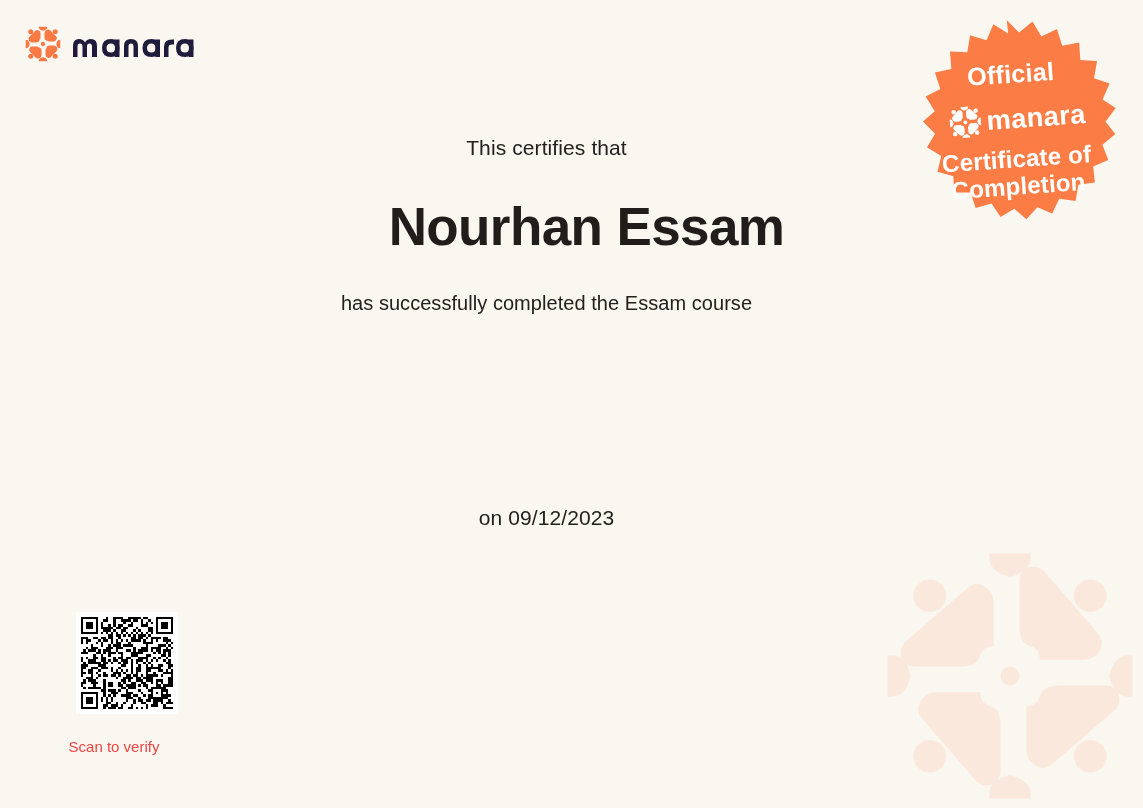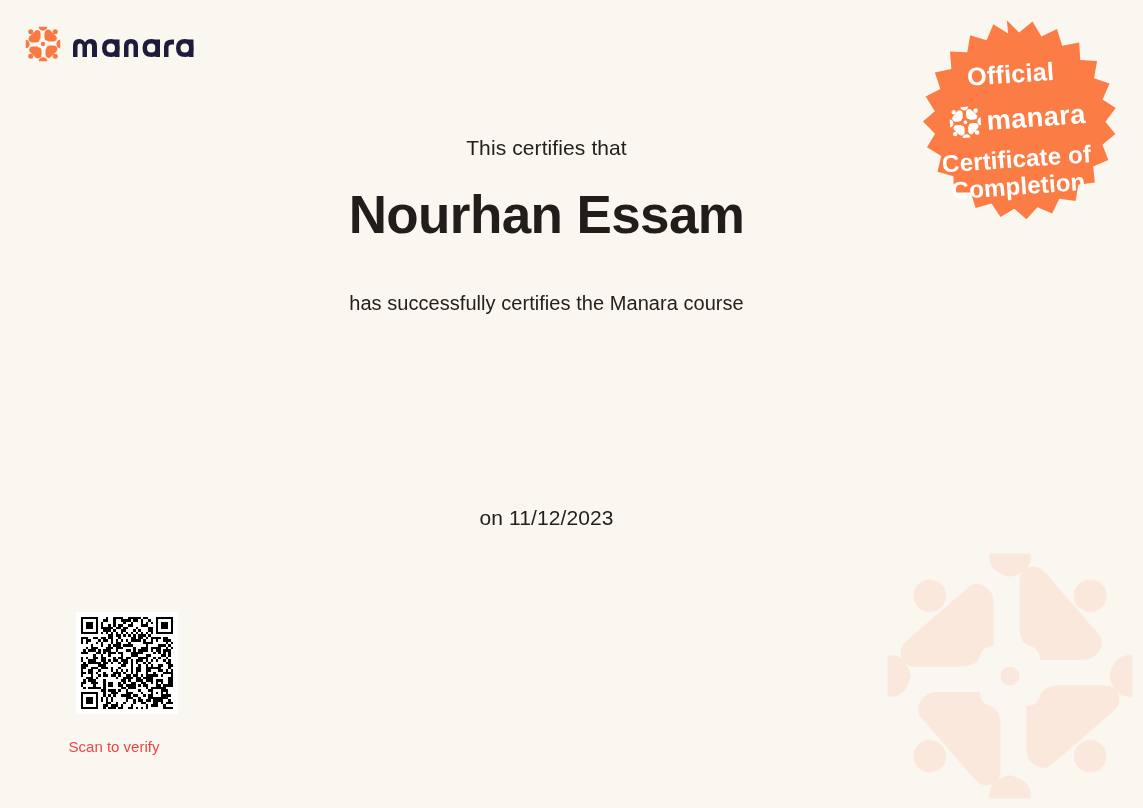--- a/index.html
+++ b/index.html
@@ -79,25 +79,26 @@
   }
 
   #intro-line {
     top: 136px;
     font-size: 21px;
     font-weight: 400;
     letter-spacing: 0.1px;
   }
 
   #recipient-name {
-    top: 184px;
+    top: 196px;
     font-size: 53px;
     font-weight: 700;
     letter-spacing: -0.6px;
     color: #201d1b;
+    margin-left: 40px;
   }
 
   #completion-line {
     top: 292px;
     font-size: 20px;
     font-weight: 400;
     letter-spacing: 0.05px;
   }
 
   #course-title {
@@ -295,24 +296,24 @@
         <text x="110" y="179" text-anchor="middle" fill="#ffffff" font-family="Liberation Sans, DejaVu Sans, sans-serif" font-size="24" font-weight="700" letter-spacing="0.1">Completion</text>
       </g>
     </svg>
   </div>
 
   <div id="main">
     <div class="line" id="intro-line">This certifies that</div>
 
     <div class="line" id="recipient-name">Nourhan Essam</div>
 
-    <div class="line" id="completion-line">has successfully certifies the Manara course</div>
-
-
-    <div class="line" id="date-line">on 11/12/2023</div>
+    <div class="line" id="completion-line">has successfully completed the Essam course</div>
+
+
+    <div class="line" id="date-line">on 09/12/2023</div>
   </div>
 
   <div id="verify-block">
     <svg id="qr-code" viewBox="0 0 41 41" shape-rendering="crispEdges">
       <rect width="41" height="41" fill="#ffffff"></rect>
       <g fill="#000000" id="qr-modules">
           <path d="M2 2h1v1h-1zM3 2h1v1h-1zM4 2h1v1h-1zM5 2h1v1h-1zM6 2h1v1h-1zM7 2h1v1h-1zM8 2h1v1h-1zM12 2h1v1h-1zM15 2h1v1h-1zM16 2h1v1h-1zM17 2h1v1h-1zM18 2h1v1h-1zM21 2h1v1h-1zM22 2h1v1h-1zM23 2h1v1h-1zM24 2h1v1h-1zM25 2h1v1h-1zM27 2h1v1h-1zM28 2h1v1h-1zM32 2h1v1h-1zM33 2h1v1h-1zM34 2h1v1h-1zM35 2h1v1h-1zM36 2h1v1h-1zM37 2h1v1h-1zM38 2h1v1h-1zM2 3h1v1h-1zM8 3h1v1h-1zM11 3h1v1h-1zM12 3h1v1h-1zM15 3h1v1h-1zM18 3h1v1h-1zM19 3h1v1h-1zM20 3h1v1h-1zM21 3h1v1h-1zM23 3h1v1h-1zM24 3h1v1h-1zM26 3h1v1h-1zM29 3h1v1h-1zM32 3h1v1h-1zM38 3h1v1h-1zM2 4h1v1h-1zM4 4h1v1h-1zM5 4h1v1h-1zM6 4h1v1h-1zM8 4h1v1h-1zM10 4h1v1h-1zM15 4h1v1h-1zM19 4h1v1h-1zM22 4h1v1h-1zM26 4h1v1h-1zM28 4h1v1h-1zM30 4h1v1h-1zM32 4h1v1h-1zM34 4h1v1h-1zM35 4h1v1h-1zM36 4h1v1h-1zM38 4h1v1h-1zM2 5h1v1h-1zM4 5h1v1h-1zM5 5h1v1h-1zM6 5h1v1h-1zM8 5h1v1h-1zM10 5h1v1h-1zM13 5h1v1h-1zM15 5h1v1h-1zM17 5h1v1h-1zM18 5h1v1h-1zM21 5h1v1h-1zM22 5h1v1h-1zM26 5h1v1h-1zM27 5h1v1h-1zM28 5h1v1h-1zM32 5h1v1h-1zM34 5h1v1h-1zM35 5h1v1h-1zM36 5h1v1h-1zM38 5h1v1h-1zM2 6h1v1h-1zM4 6h1v1h-1zM5 6h1v1h-1zM6 6h1v1h-1zM8 6h1v1h-1zM10 6h1v1h-1zM11 6h1v1h-1zM12 6h1v1h-1zM13 6h1v1h-1zM14 6h1v1h-1zM16 6h1v1h-1zM17 6h1v1h-1zM19 6h1v1h-1zM20 6h1v1h-1zM24 6h1v1h-1zM29 6h1v1h-1zM30 6h1v1h-1zM32 6h1v1h-1zM34 6h1v1h-1zM35 6h1v1h-1zM36 6h1v1h-1zM38 6h1v1h-1zM2 7h1v1h-1zM8 7h1v1h-1zM11 7h1v1h-1zM12 7h1v1h-1zM13 7h1v1h-1zM15 7h1v1h-1zM18 7h1v1h-1zM19 7h1v1h-1zM23 7h1v1h-1zM25 7h1v1h-1zM29 7h1v1h-1zM30 7h1v1h-1zM32 7h1v1h-1zM38 7h1v1h-1zM2 8h1v1h-1zM3 8h1v1h-1zM4 8h1v1h-1zM5 8h1v1h-1zM6 8h1v1h-1zM7 8h1v1h-1zM8 8h1v1h-1zM10 8h1v1h-1zM12 8h1v1h-1zM14 8h1v1h-1zM16 8h1v1h-1zM18 8h1v1h-1zM20 8h1v1h-1zM22 8h1v1h-1zM24 8h1v1h-1zM26 8h1v1h-1zM28 8h1v1h-1zM30 8h1v1h-1zM32 8h1v1h-1zM33 8h1v1h-1zM34 8h1v1h-1zM35 8h1v1h-1zM36 8h1v1h-1zM37 8h1v1h-1zM38 8h1v1h-1zM13 9h1v1h-1zM14 9h1v1h-1zM16 9h1v1h-1zM17 9h1v1h-1zM19 9h1v1h-1zM21 9h1v1h-1zM23 9h1v1h-1zM25 9h1v1h-1zM26 9h1v1h-1zM27 9h1v1h-1zM29 9h1v1h-1zM2 10h1v1h-1zM3 10h1v1h-1zM4 10h1v1h-1zM7 10h1v1h-1zM8 10h1v1h-1zM10 10h1v1h-1zM11 10h1v1h-1zM13 10h1v1h-1zM14 10h1v1h-1zM17 10h1v1h-1zM22 10h1v1h-1zM23 10h1v1h-1zM25 10h1v1h-1zM26 10h1v1h-1zM28 10h1v1h-1zM30 10h1v1h-1zM31 10h1v1h-1zM32 10h1v1h-1zM33 10h1v1h-1zM35 10h1v1h-1zM36 10h1v1h-1zM2 11h1v1h-1zM4 11h1v1h-1zM5 11h1v1h-1zM9 11h1v1h-1zM11 11h1v1h-1zM12 11h1v1h-1zM14 11h1v1h-1zM16 11h1v1h-1zM18 11h1v1h-1zM20 11h1v1h-1zM22 11h1v1h-1zM23 11h1v1h-1zM24 11h1v1h-1zM25 11h1v1h-1zM27 11h1v1h-1zM30 11h1v1h-1zM32 11h1v1h-1zM35 11h1v1h-1zM36 11h1v1h-1zM37 11h1v1h-1zM2 12h1v1h-1zM4 12h1v1h-1zM8 12h1v1h-1zM10 12h1v1h-1zM14 12h1v1h-1zM16 12h1v1h-1zM17 12h1v1h-1zM21 12h1v1h-1zM27 12h1v1h-1zM28 12h1v1h-1zM29 12h1v1h-1zM30 12h1v1h-1zM36 12h1v1h-1zM38 12h1v1h-1zM6 13h1v1h-1zM10 13h1v1h-1zM13 13h1v1h-1zM15 13h1v1h-1zM16 13h1v1h-1zM17 13h1v1h-1zM19 13h1v1h-1zM20 13h1v1h-1zM21 13h1v1h-1zM22 13h1v1h-1zM28 13h1v1h-1zM33 13h1v1h-1zM34 13h1v1h-1zM35 13h1v1h-1zM37 13h1v1h-1zM4 14h1v1h-1zM6 14h1v1h-1zM7 14h1v1h-1zM8 14h1v1h-1zM12 14h1v1h-1zM13 14h1v1h-1zM14 14h1v1h-1zM16 14h1v1h-1zM17 14h1v1h-1zM18 14h1v1h-1zM23 14h1v1h-1zM26 14h1v1h-1zM27 14h1v1h-1zM28 14h1v1h-1zM30 14h1v1h-1zM31 14h1v1h-1zM32 14h1v1h-1zM33 14h1v1h-1zM36 14h1v1h-1zM38 14h1v1h-1zM3 15h1v1h-1zM5 15h1v1h-1zM6 15h1v1h-1zM7 15h1v1h-1zM9 15h1v1h-1zM11 15h1v1h-1zM12 15h1v1h-1zM13 15h1v1h-1zM16 15h1v1h-1zM20 15h1v1h-1zM21 15h1v1h-1zM23 15h1v1h-1zM25 15h1v1h-1zM26 15h1v1h-1zM27 15h1v1h-1zM28 15h1v1h-1zM30 15h1v1h-1zM32 15h1v1h-1zM33 15h1v1h-1zM35 15h1v1h-1zM36 15h1v1h-1zM37 15h1v1h-1zM2 16h1v1h-1zM3 16h1v1h-1zM4 16h1v1h-1zM8 16h1v1h-1zM9 16h1v1h-1zM11 16h1v1h-1zM13 16h1v1h-1zM14 16h1v1h-1zM15 16h1v1h-1zM17 16h1v1h-1zM18 16h1v1h-1zM22 16h1v1h-1zM23 16h1v1h-1zM24 16h1v1h-1zM25 16h1v1h-1zM26 16h1v1h-1zM31 16h1v1h-1zM33 16h1v1h-1zM35 16h1v1h-1zM37 16h1v1h-1zM7 17h1v1h-1zM10 17h1v1h-1zM13 17h1v1h-1zM18 17h1v1h-1zM22 17h1v1h-1zM23 17h1v1h-1zM24 17h1v1h-1zM28 17h1v1h-1zM29 17h1v1h-1zM34 17h1v1h-1zM35 17h1v1h-1zM37 17h1v1h-1zM2 18h1v1h-1zM4 18h1v1h-1zM7 18h1v1h-1zM8 18h1v1h-1zM10 18h1v1h-1zM11 18h1v1h-1zM15 18h1v1h-1zM17 18h1v1h-1zM18 18h1v1h-1zM20 18h1v1h-1zM21 18h1v1h-1zM25 18h1v1h-1zM26 18h1v1h-1zM27 18h1v1h-1zM28 18h1v1h-1zM31 18h1v1h-1zM33 18h1v1h-1zM36 18h1v1h-1zM2 19h1v1h-1zM5 19h1v1h-1zM6 19h1v1h-1zM7 19h1v1h-1zM10 19h1v1h-1zM11 19h1v1h-1zM13 19h1v1h-1zM15 19h1v1h-1zM16 19h1v1h-1zM18 19h1v1h-1zM19 19h1v1h-1zM20 19h1v1h-1zM22 19h1v1h-1zM24 19h1v1h-1zM25 19h1v1h-1zM26 19h1v1h-1zM28 19h1v1h-1zM30 19h1v1h-1zM32 19h1v1h-1zM35 19h1v1h-1zM37 19h1v1h-1zM3 20h1v1h-1zM5 20h1v1h-1zM6 20h1v1h-1zM7 20h1v1h-1zM8 20h1v1h-1zM9 20h1v1h-1zM11 20h1v1h-1zM12 20h1v1h-1zM14 20h1v1h-1zM17 20h1v1h-1zM19 20h1v1h-1zM20 20h1v1h-1zM22 20h1v1h-1zM24 20h1v1h-1zM27 20h1v1h-1zM29 20h1v1h-1zM36 20h1v1h-1zM37 20h1v1h-1zM2 21h1v1h-1zM3 21h1v1h-1zM4 21h1v1h-1zM9 21h1v1h-1zM10 21h1v1h-1zM11 21h1v1h-1zM18 21h1v1h-1zM19 21h1v1h-1zM22 21h1v1h-1zM25 21h1v1h-1zM28 21h1v1h-1zM30 21h1v1h-1zM33 21h1v1h-1zM34 21h1v1h-1zM37 21h1v1h-1zM38 21h1v1h-1zM2 22h1v1h-1zM3 22h1v1h-1zM6 22h1v1h-1zM7 22h1v1h-1zM8 22h1v1h-1zM10 22h1v1h-1zM11 22h1v1h-1zM12 22h1v1h-1zM14 22h1v1h-1zM17 22h1v1h-1zM22 22h1v1h-1zM24 22h1v1h-1zM25 22h1v1h-1zM28 22h1v1h-1zM29 22h1v1h-1zM30 22h1v1h-1zM31 22h1v1h-1zM32 22h1v1h-1zM33 22h1v1h-1zM37 22h1v1h-1zM2 23h1v1h-1zM5 23h1v1h-1zM6 23h1v1h-1zM9 23h1v1h-1zM14 23h1v1h-1zM16 23h1v1h-1zM18 23h1v1h-1zM20 23h1v1h-1zM22 23h1v1h-1zM24 23h1v1h-1zM25 23h1v1h-1zM28 23h1v1h-1zM29 23h1v1h-1zM33 23h1v1h-1zM34 23h1v1h-1zM36 23h1v1h-1zM38 23h1v1h-1zM2 24h1v1h-1zM3 24h1v1h-1zM5 24h1v1h-1zM6 24h1v1h-1zM8 24h1v1h-1zM11 24h1v1h-1zM15 24h1v1h-1zM16 24h1v1h-1zM17 24h1v1h-1zM19 24h1v1h-1zM22 24h1v1h-1zM24 24h1v1h-1zM28 24h1v1h-1zM31 24h1v1h-1zM35 24h1v1h-1zM36 24h1v1h-1zM37 24h1v1h-1zM38 24h1v1h-1zM2 25h1v1h-1zM6 25h1v1h-1zM9 25h1v1h-1zM11 25h1v1h-1zM12 25h1v1h-1zM14 25h1v1h-1zM15 25h1v1h-1zM17 25h1v1h-1zM20 25h1v1h-1zM21 25h1v1h-1zM23 25h1v1h-1zM24 25h1v1h-1zM26 25h1v1h-1zM28 25h1v1h-1zM29 25h1v1h-1zM30 25h1v1h-1zM31 25h1v1h-1zM32 25h1v1h-1zM34 25h1v1h-1zM38 25h1v1h-1zM4 26h1v1h-1zM5 26h1v1h-1zM6 26h1v1h-1zM8 26h1v1h-1zM16 26h1v1h-1zM19 26h1v1h-1zM20 26h1v1h-1zM21 26h1v1h-1zM22 26h1v1h-1zM24 26h1v1h-1zM25 26h1v1h-1zM27 26h1v1h-1zM28 26h1v1h-1zM29 26h1v1h-1zM30 26h1v1h-1zM37 26h1v1h-1zM38 26h1v1h-1zM3 27h1v1h-1zM5 27h1v1h-1zM6 27h1v1h-1zM7 27h1v1h-1zM11 27h1v1h-1zM18 27h1v1h-1zM19 27h1v1h-1zM21 27h1v1h-1zM24 27h1v1h-1zM25 27h1v1h-1zM26 27h1v1h-1zM28 27h1v1h-1zM29 27h1v1h-1zM30 27h1v1h-1zM32 27h1v1h-1zM33 27h1v1h-1zM34 27h1v1h-1zM37 27h1v1h-1zM38 27h1v1h-1zM2 28h1v1h-1zM3 28h1v1h-1zM6 28h1v1h-1zM7 28h1v1h-1zM8 28h1v1h-1zM11 28h1v1h-1zM13 28h1v1h-1zM14 28h1v1h-1zM17 28h1v1h-1zM19 28h1v1h-1zM22 28h1v1h-1zM23 28h1v1h-1zM26 28h1v1h-1zM27 28h1v1h-1zM30 28h1v1h-1zM32 28h1v1h-1zM34 28h1v1h-1zM37 28h1v1h-1zM38 28h1v1h-1zM2 29h1v1h-1zM7 29h1v1h-1zM11 29h1v1h-1zM13 29h1v1h-1zM14 29h1v1h-1zM17 29h1v1h-1zM18 29h1v1h-1zM20 29h1v1h-1zM21 29h1v1h-1zM22 29h1v1h-1zM23 29h1v1h-1zM25 29h1v1h-1zM27 29h1v1h-1zM28 29h1v1h-1zM32 29h1v1h-1zM33 29h1v1h-1zM35 29h1v1h-1zM36 29h1v1h-1zM37 29h1v1h-1zM38 29h1v1h-1zM3 30h1v1h-1zM5 30h1v1h-1zM6 30h1v1h-1zM7 30h1v1h-1zM8 30h1v1h-1zM9 30h1v1h-1zM11 30h1v1h-1zM18 30h1v1h-1zM19 30h1v1h-1zM21 30h1v1h-1zM22 30h1v1h-1zM23 30h1v1h-1zM28 30h1v1h-1zM30 30h1v1h-1zM31 30h1v1h-1zM32 30h1v1h-1zM33 30h1v1h-1zM34 30h1v1h-1zM35 30h1v1h-1zM10 31h1v1h-1zM11 31h1v1h-1zM13 31h1v1h-1zM14 31h1v1h-1zM15 31h1v1h-1zM17 31h1v1h-1zM20 31h1v1h-1zM25 31h1v1h-1zM29 31h1v1h-1zM30 31h1v1h-1zM34 31h1v1h-1zM35 31h1v1h-1zM36 31h1v1h-1zM2 32h1v1h-1zM3 32h1v1h-1zM4 32h1v1h-1zM5 32h1v1h-1zM6 32h1v1h-1zM7 32h1v1h-1zM8 32h1v1h-1zM11 32h1v1h-1zM14 32h1v1h-1zM15 32h1v1h-1zM16 32h1v1h-1zM20 32h1v1h-1zM21 32h1v1h-1zM22 32h1v1h-1zM26 32h1v1h-1zM30 32h1v1h-1zM32 32h1v1h-1zM34 32h1v1h-1zM36 32h1v1h-1zM2 33h1v1h-1zM8 33h1v1h-1zM11 33h1v1h-1zM13 33h1v1h-1zM15 33h1v1h-1zM18 33h1v1h-1zM19 33h1v1h-1zM20 33h1v1h-1zM21 33h1v1h-1zM23 33h1v1h-1zM24 33h1v1h-1zM27 33h1v1h-1zM29 33h1v1h-1zM30 33h1v1h-1zM34 33h1v1h-1zM35 33h1v1h-1zM36 33h1v1h-1zM37 33h1v1h-1zM2 34h1v1h-1zM4 34h1v1h-1zM5 34h1v1h-1zM6 34h1v1h-1zM8 34h1v1h-1zM10 34h1v1h-1zM12 34h1v1h-1zM14 34h1v1h-1zM20 34h1v1h-1zM21 34h1v1h-1zM22 34h1v1h-1zM25 34h1v1h-1zM29 34h1v1h-1zM30 34h1v1h-1zM31 34h1v1h-1zM32 34h1v1h-1zM33 34h1v1h-1zM34 34h1v1h-1zM35 34h1v1h-1zM36 34h1v1h-1zM2 35h1v1h-1zM4 35h1v1h-1zM5 35h1v1h-1zM6 35h1v1h-1zM8 35h1v1h-1zM10 35h1v1h-1zM12 35h1v1h-1zM14 35h1v1h-1zM20 35h1v1h-1zM23 35h1v1h-1zM25 35h1v1h-1zM26 35h1v1h-1zM28 35h1v1h-1zM29 35h1v1h-1zM31 35h1v1h-1zM32 35h1v1h-1zM33 35h1v1h-1zM34 35h1v1h-1zM37 35h1v1h-1zM2 36h1v1h-1zM4 36h1v1h-1zM5 36h1v1h-1zM6 36h1v1h-1zM8 36h1v1h-1zM12 36h1v1h-1zM13 36h1v1h-1zM16 36h1v1h-1zM19 36h1v1h-1zM23 36h1v1h-1zM26 36h1v1h-1zM27 36h1v1h-1zM31 36h1v1h-1zM32 36h1v1h-1zM34 36h1v1h-1zM36 36h1v1h-1zM37 36h1v1h-1zM38 36h1v1h-1zM2 37h1v1h-1zM8 37h1v1h-1zM11 37h1v1h-1zM12 37h1v1h-1zM14 37h1v1h-1zM15 37h1v1h-1zM16 37h1v1h-1zM18 37h1v1h-1zM22 37h1v1h-1zM28 37h1v1h-1zM30 37h1v1h-1zM31 37h1v1h-1zM32 37h1v1h-1zM35 37h1v1h-1zM2 38h1v1h-1zM3 38h1v1h-1zM4 38h1v1h-1zM5 38h1v1h-1zM6 38h1v1h-1zM7 38h1v1h-1zM8 38h1v1h-1zM11 38h1v1h-1zM13 38h1v1h-1zM14 38h1v1h-1zM15 38h1v1h-1zM17 38h1v1h-1zM18 38h1v1h-1zM21 38h1v1h-1zM22 38h1v1h-1zM24 38h1v1h-1zM26 38h1v1h-1zM28 38h1v1h-1zM35 38h1v1h-1zM36 38h1v1h-1zM37 38h1v1h-1zM38 38h1v1h-1z" fill="#000000"></path>
         </g>
     </svg>
     <div id="verify-caption">Scan to verify</div>

